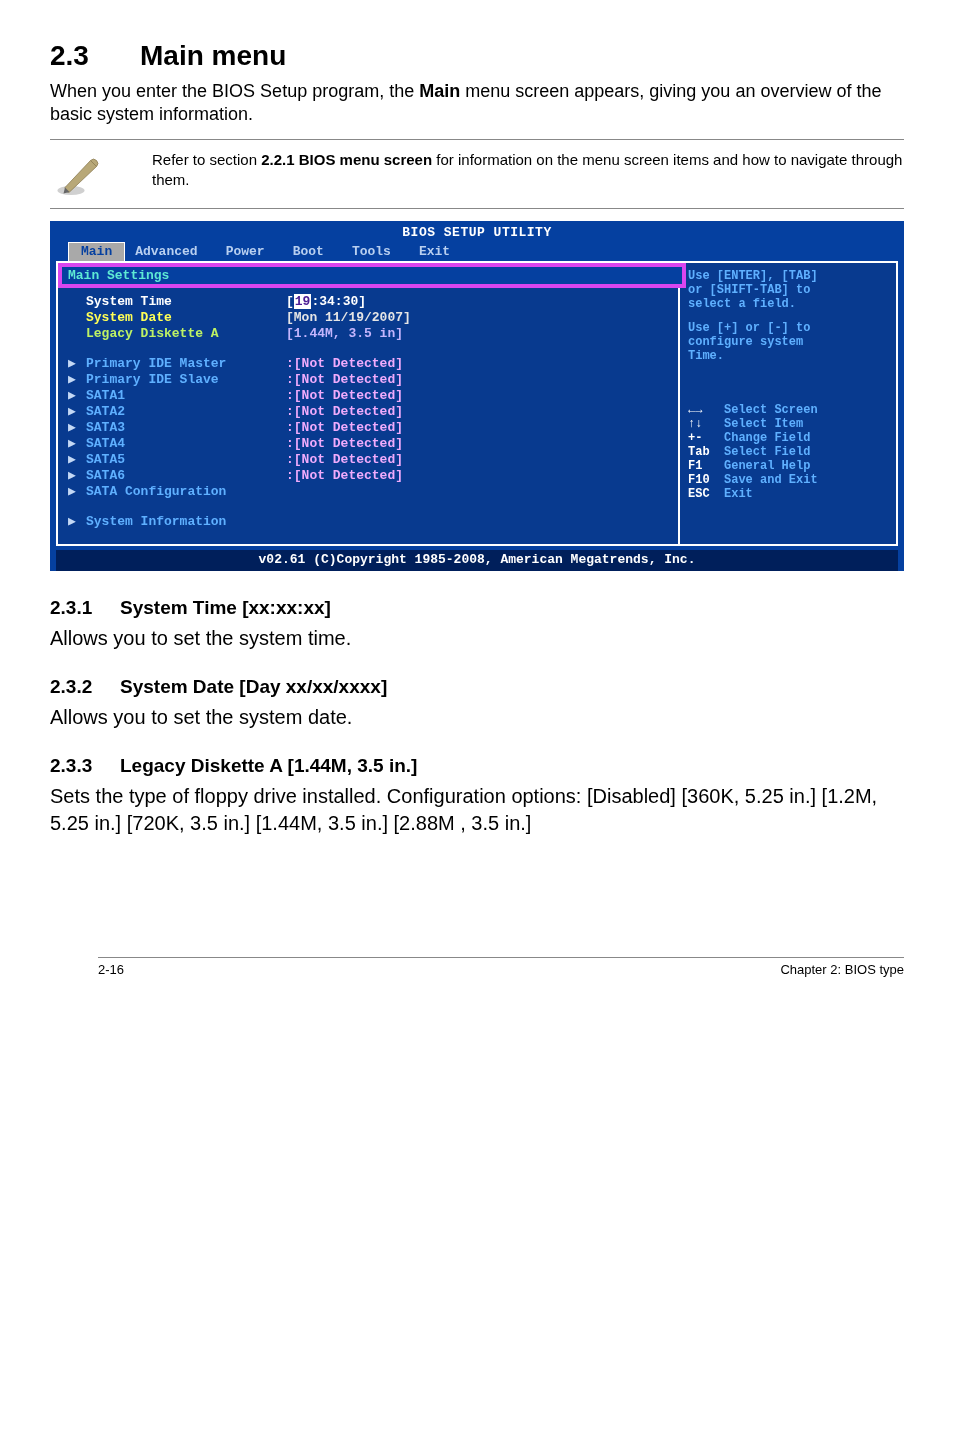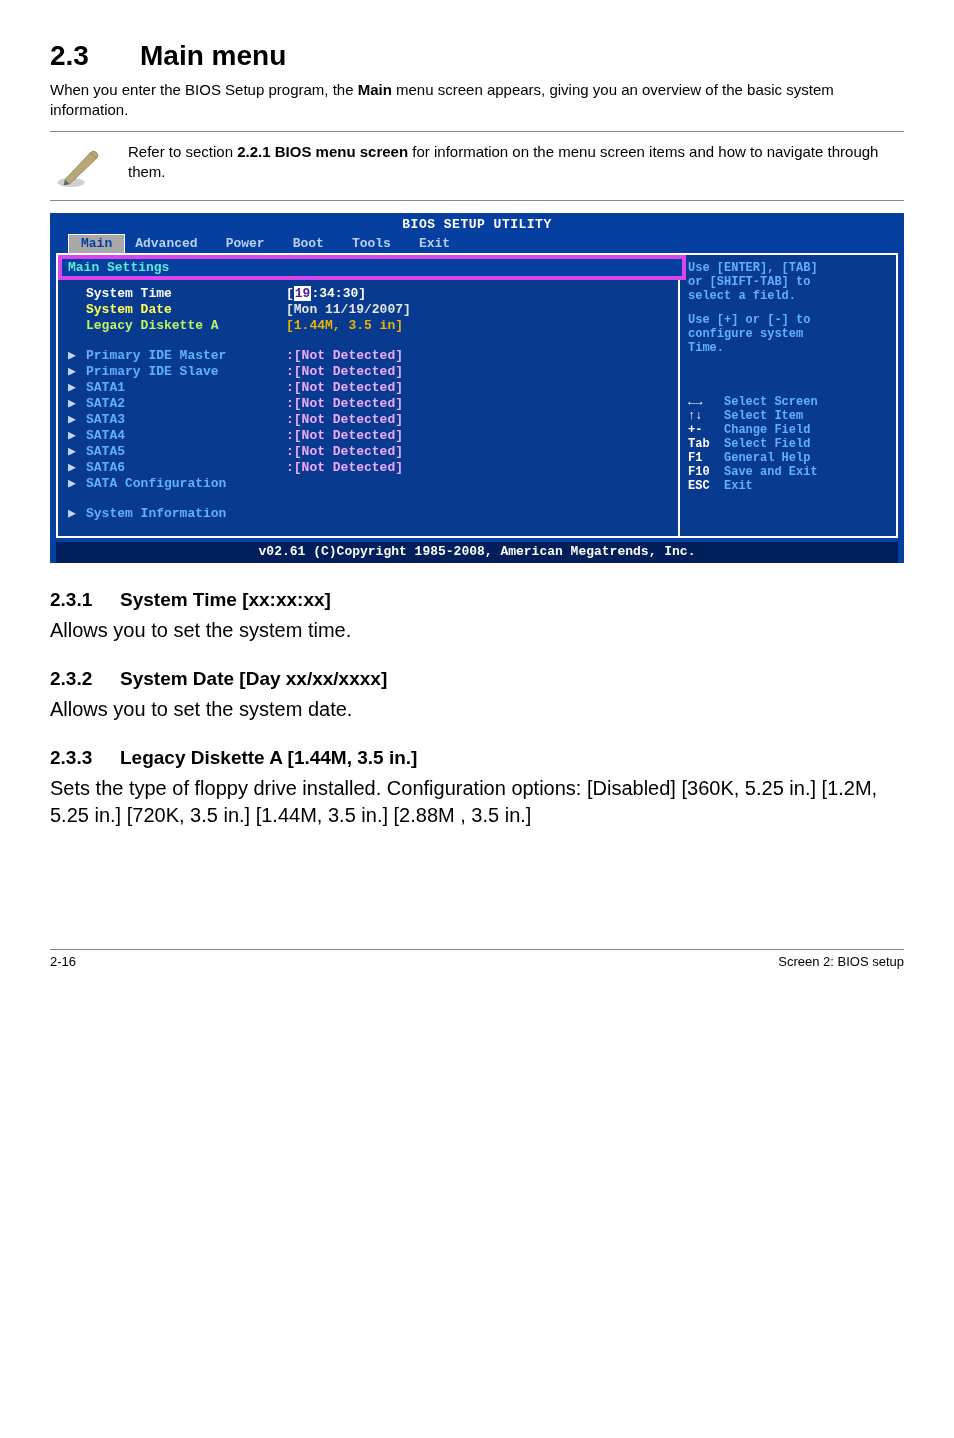--- a/index.html
+++ b/index.html
@@ -10,26 +10,26 @@
   color: #000;
   width: 954px;
   box-sizing: border-box;
 }
 h1 {
   font-size: 28px;
   font-weight: bold;
   margin: 0 0 8px 0;
 }
 .h1-num { display:inline-block; width: 90px; }
-p.intro { font-size: 15px; margin: 4px 0 12px 0; line-height: 1.3; }
+p.intro { font-size: 18px; margin: 4px 0 12px 0; line-height: 1.3; }
 hr.thin { border: none; border-top: 1px solid #888; margin: 0; }
 .note-row { display:flex; align-items:flex-start; gap:18px; padding:10px 0; }
 .note-icon { flex:0 0 60px; display:flex; align-items:center; justify-content:center; }
 .note-icon svg { width:48px; height:48px; }
-.note-text { font-size:15px; line-height:1.35; }
+.note-text { font-size:15px; line-height:1.35;margin-left:24px; }
 .bold { font-weight:bold; }
 
 
 .bios-wrap { margin: 12px 0 26px 0; }
 .bios {
   background:#0540a0;
   color:#e6e6e6;
   font-family: "Courier New", Courier, monospace;
   font-size: 13px;
   font-weight: bold;
@@ -100,20 +100,21 @@
 .h2-num { display:inline-block; width:70px; }
 p.body { font-size:20px; margin:4px 0 10px 0; line-height:1.35; }
 
 .page-footer {
   border-top:1px solid #888;
   margin-top:120px;
   padding-top:4px;
   display:flex;
   justify-content:space-between;
   font-size:13px;
+  margin-left:48px;
 }
 </style>
 </head>
 <body>
 
 <h1>
   <span class="h1-num">2.3</span><span>Main menu</span>
 </h1>
 
 <p class="intro">
@@ -157,21 +158,21 @@
         <span class="val">[<span style="background:#fff;color:#4c1d95;padding:0 1px">19</span>:34:30]</span>
       </div>
       <div class="bios-row nosub" style="color:#ffff55">
         <span class="arrow">▶</span>
         <span class="lbl" style="color:#ffff55">System Date</span>
         <span class="val" style="color:#e5e5e5">[Mon 11/19/2007]</span>
       </div>
       <div class="bios-row nosub">
         <span class="arrow">▶</span>
         <span class="lbl" style="color:#bef264">Legacy Diskette A</span>
-        <span class="val" style="color:#eab308">[1.44M, 3.5 in]</span>
+        <span class="val" style="color:#c4b5fd">[1.44M, 3.5 in]</span>
       </div>
 
       <div style="height:14px"></div>
 
       <div class="bios-row item">
             <span class="arrow">▶</span>
             <span class="lbl">Primary IDE Master</span>
             <span class="val">:[Not Detected]</span>
           </div>
       <div class="bios-row item">
@@ -257,14 +258,14 @@
 <p class="body">Allows you to set the system time.</p>
 
 <h2><span class="h2-num">2.3.2</span><span>System Date [Day xx/xx/xxxx]</span></h2>
 <p class="body">Allows you to set the system date.</p>
 
 <h2><span class="h2-num">2.3.3</span><span>Legacy Diskette A [1.44M, 3.5 in.]</span></h2>
 <p class="body">Sets the type of floppy drive installed. Configuration options: [Disabled] [360K, 5.25 in.] [1.2M, 5.25 in.] [720K, 3.5 in.] [1.44M, 3.5 in.] [2.88M , 3.5 in.]</p>
 
 <div class="page-footer">
   <span>2-16</span>
-  <span>Screen 2: BIOS setup</span>
+  <span>Chapter 2: BIOS type</span>
 </div>
 
 </body></html>

